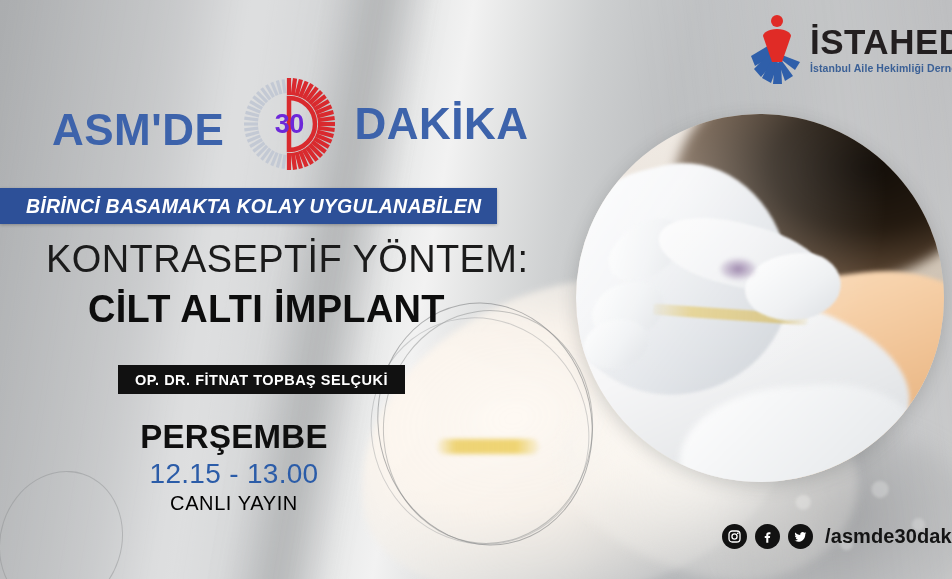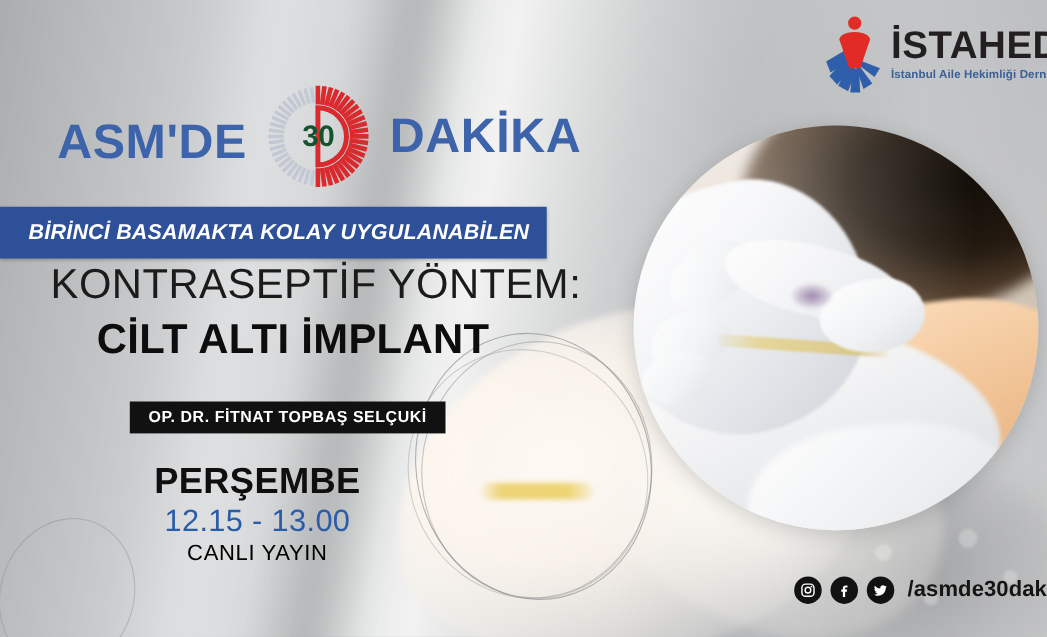--- a/index.html
+++ b/index.html
@@ -230,31 +230,31 @@
     flex: 0 0 96px;
   }
   .timer-num {
     position: absolute;
     inset: 0;
     display: flex;
     align-items: center;
     justify-content: center;
     font-size: 27px;
     font-weight: 800;
-    color: #14532d;
+    color: #6d28d9;
     letter-spacing: -0.5px;
     z-index: 3;
   }
 
   
   .band {
     position: absolute;
     left: 0;
     top: 188px;
-    height: 47px;
+    height: 36px;
     padding: 0 16px 0 26px;
     background: #2d5098;
     display: flex;
     align-items: center;
     box-shadow: 0 1px 3px rgba(0,0,0,0.25);
   }
   .band span {
     font-size: 19.5px;
     font-weight: 700;
     font-style: italic;

